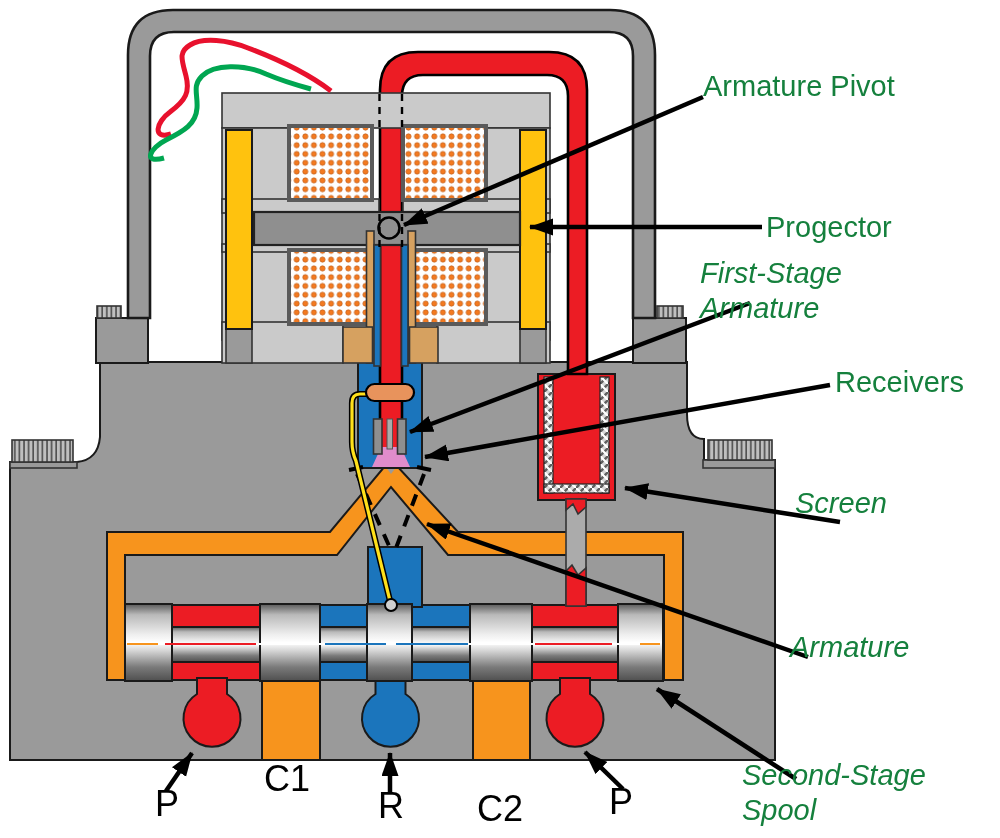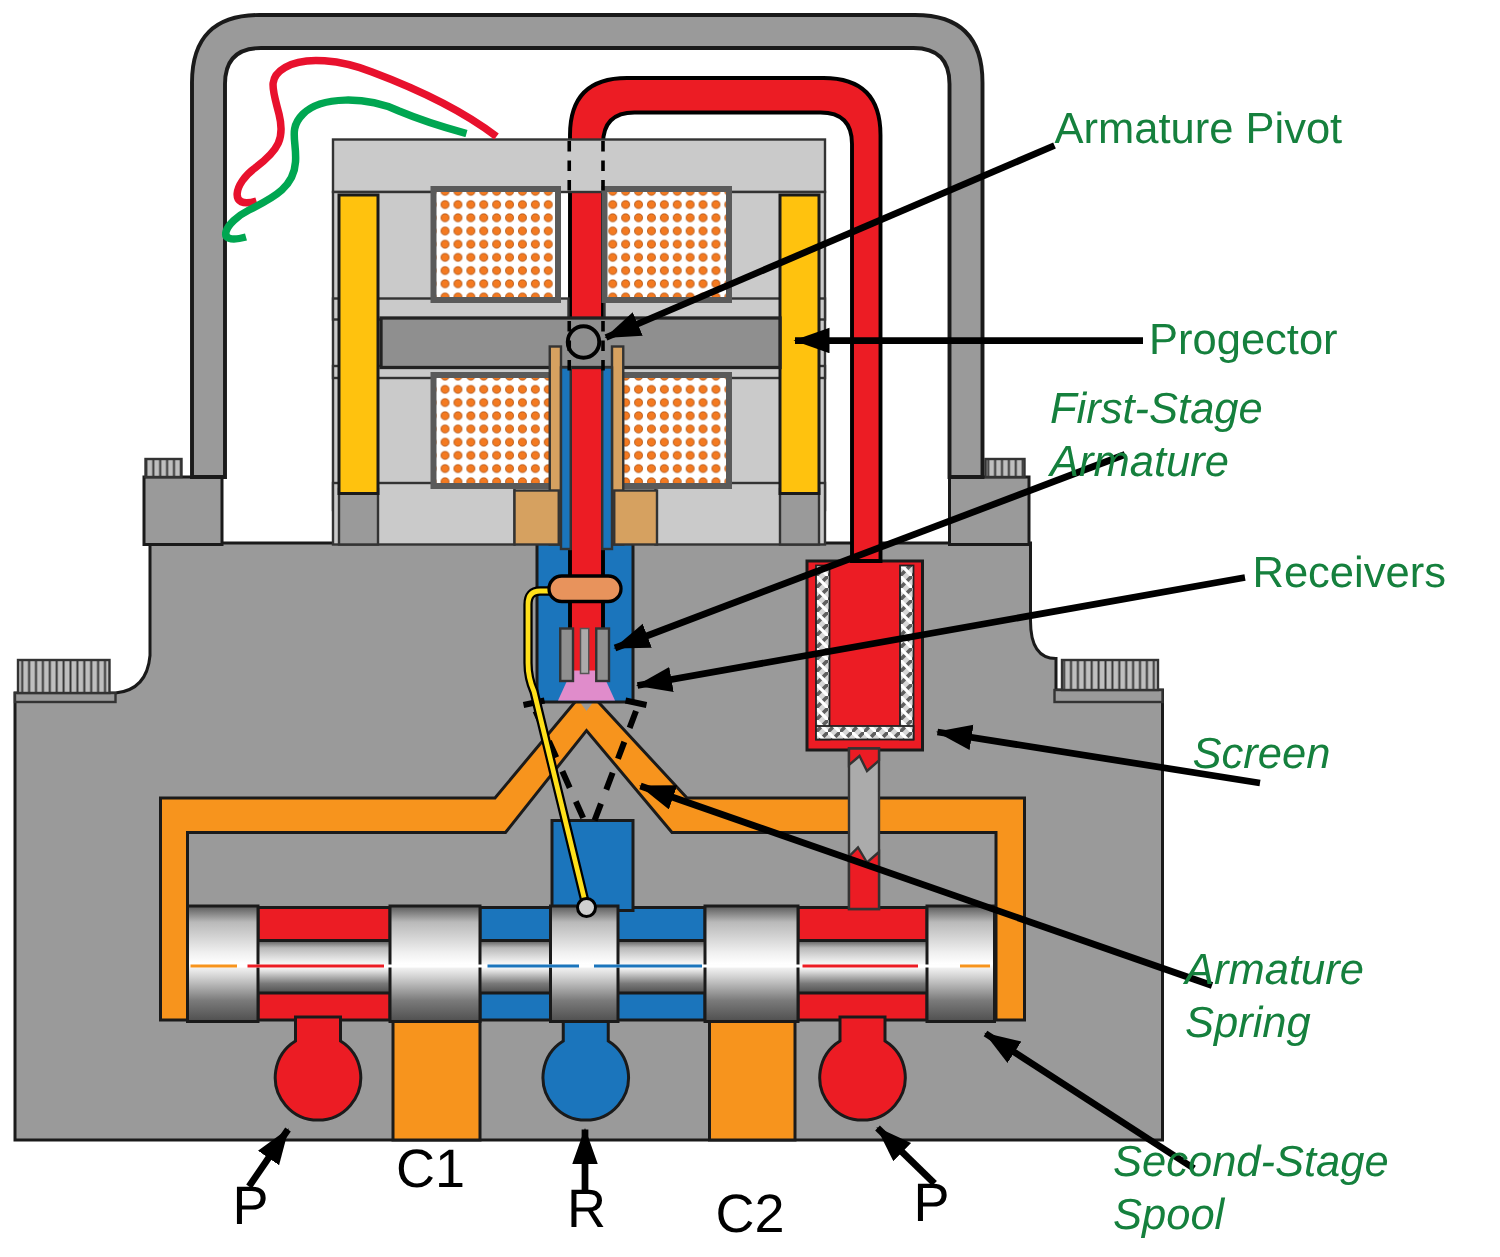--- a/index.html
+++ b/index.html
@@ -195,21 +195,20 @@
 <div class="lbl center" style="left:700px;top:256px;width:245px">
   <div>First-Stage</div>
   <div>Armature</div>
 </div>
 <div class="lbl" style="left:835px;top:365px">Receivers</div>
 <div class="lbl center" style="left:795px;top:486px;width:165px">
   <div>Screen</div>
 </div>
 <div class="lbl center" style="left:790px;top:630px;width:192px">
   <div>Armature</div>
-  <div>Spring</div>
 </div>
 <div class="lbl center" style="left:742px;top:758px;width:268px">
   <div>Second-Stage</div>
   <div>Spool</div>
 </div>
 
 <div class="port" style="left:137px;top:783px">P</div>
 <div class="port" style="left:257px;top:758px">C1</div>
 <div class="port" style="left:361px;top:785px">R</div>
 <div class="port" style="left:470px;top:788px">C2</div>

